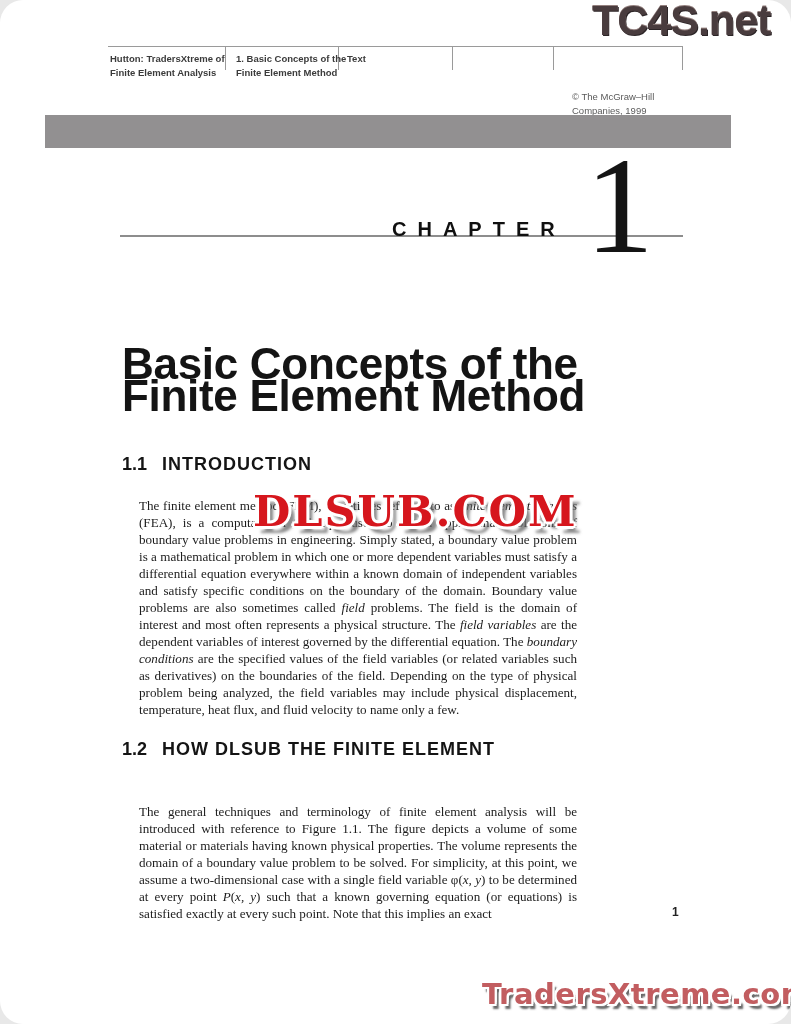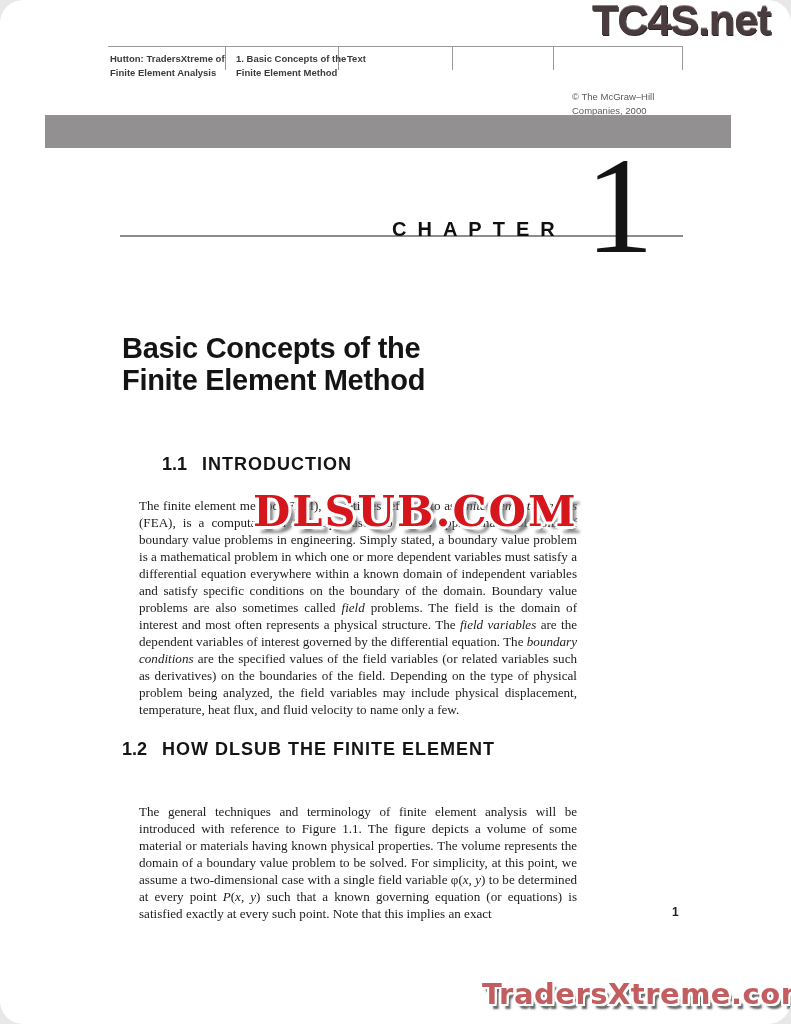--- a/index.html
+++ b/index.html
@@ -17,27 +17,27 @@
 
   
   .grayband{position:absolute;left:45px;top:115px;width:686px;height:33px;background:#929091;}
   .chapter-rule{position:absolute;left:120px;top:235px;width:563px;height:2px;background:#8d8d8d;z-index:1;}
   .chapter-label{position:absolute;left:392px;top:218px;font-family:"Liberation Sans",sans-serif;
         font-weight:bold;font-size:20px;letter-spacing:11px;color:#101010;z-index:2;}
   .chapter-number{position:absolute;left:585px;top:137px;font-family:"Liberation Serif",serif;
         font-size:138px;line-height:1;font-weight:400;color:#141414;z-index:2;}
 
   
-  .title{position:absolute;left:122px;top:332px;margin:0;font-family:"Liberation Sans",sans-serif;
-        font-weight:bold;font-size:29px;line-height:32px;letter-spacing:-0.3px;color:#141414;}
+  .title{position:absolute;left:122px;top:348px;margin:0;font-family:"Liberation Sans",sans-serif;
+        font-weight:bold;font-size:44px;line-height:32px;letter-spacing:-0.3px;color:#141414;}
   .h2{position:absolute;left:122px;font-family:"Liberation Sans",sans-serif;font-weight:bold;
         font-size:18px;line-height:22px;letter-spacing:1px;color:#141414;white-space:nowrap;}
   .h2 .h2num{display:inline-block;width:40px;letter-spacing:0;}
   .h2 .h2text{display:inline-block;vertical-align:top;white-space:normal;}
-  .s11{top:453px;margin-left:40px;}
+  .s11{top:453px;}
   .s12{top:738px;}
 
   
   .body{position:absolute;left:122px;width:438px;margin:17px;font-family:"Liberation Serif",serif;
         font-size:13.1px;line-height:17px;text-align:justify;color:#1b1b1b;}
   .body i{font-style:italic;}
   .p1{top:480px;}
   .p2{top:786px;}
 
   .page-num{position:absolute;left:672px;top:905px;font-family:"Liberation Sans",sans-serif;
@@ -76,21 +76,21 @@
     <div>Hutton: TradersXtreme of</div>
     <div>Finite Element Analysis</div>
   </div>
   <div class="hcol hc2">
     <div>1. Basic Concepts of the</div>
     <div>Finite Element Method</div>
   </div>
   <div class="hcol hc3">Text</div>
   <div class="hcol hc4">
     <div>© The McGraw–Hill</div>
-    <div>Companies, 2000</div>
+    <div>Companies, 1999</div>
   </div>
 
   <div class="grayband"></div>
   <div class="chapter-rule"></div>
   <div class="chapter-label">CHAPTER</div>
   <div class="chapter-number">1</div>
 
   <h1 class="title"><span>Basic Concepts of the</span><br><span>Finite Element Method</span></h1>
 
   <div class="h2 s11">

